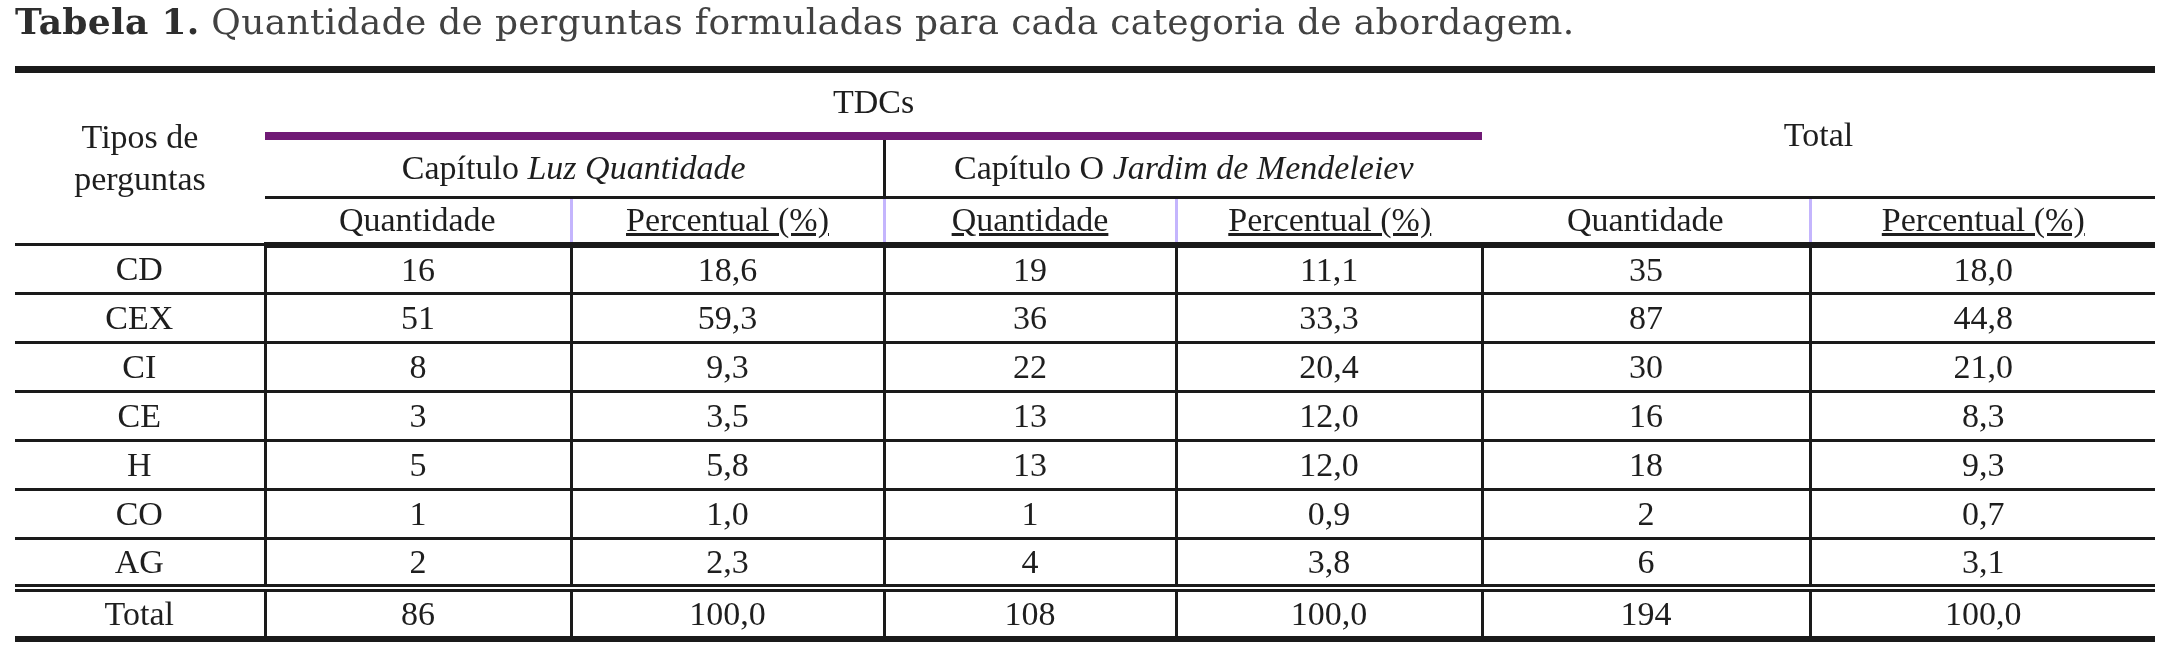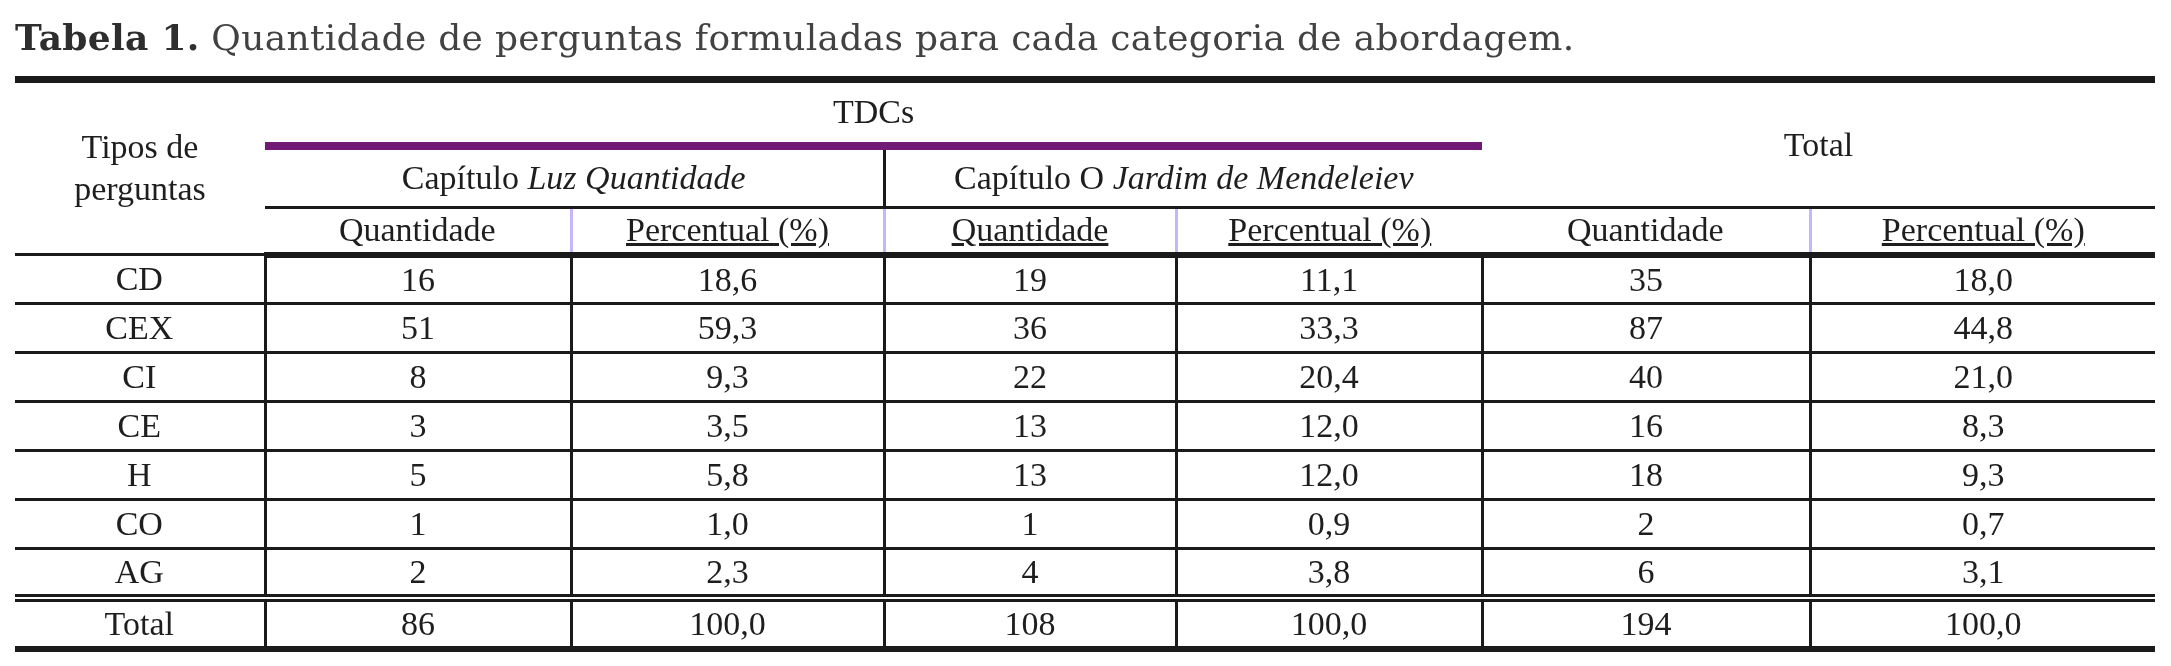--- a/index.html
+++ b/index.html
@@ -2,38 +2,38 @@
 <html><head>
 <meta charset="utf-8">
 <style>
   html, body { margin: 0; padding: 0; background: #ffffff; }
   .page {
     position: relative;
     width: 2171px;
     height: 666px;
     background: #ffffff;
     box-sizing: border-box;
-    padding: 16px 16px 0 15px;
+    padding: 0 16px 0 15px;
     font-family: "Liberation Serif", serif;
     overflow: hidden;
   }
   .caption {
     font-family: "DejaVu Serif", serif;
     font-size: 36px;
     line-height: 1.2;
     color: #424242;
     letter-spacing: 0.3px;
     white-space: nowrap;
   }
   .caption-label { font-weight: bold; color: #2e2e2e; }
   table.t {
     border-collapse: collapse;
     table-layout: fixed;
     width: 2140px;
-    margin-top: 17px;
+    margin-top: 23px;
     border-top: 7px solid #1a1a1a;
     border-bottom: 6px solid #1a1a1a;
   }
   table.t td {
     text-align: center;
     vertical-align: middle;
     font-size: 34px;
     color: #1e1e1e;
     padding: 0;
     overflow: hidden;
@@ -118,21 +118,21 @@
           <td class="val">33,3</td>
           <td class="val">87</td>
           <td class="val">44,8</td>
         </tr>
         <tr class="data-row">
           <td class="rowlabel">CI</td>
           <td class="val">8</td>
           <td class="val">9,3</td>
           <td class="val">22</td>
           <td class="val">20,4</td>
-          <td class="val">40</td>
+          <td class="val">30</td>
           <td class="val">21,0</td>
         </tr>
         <tr class="data-row">
           <td class="rowlabel">CE</td>
           <td class="val">3</td>
           <td class="val">3,5</td>
           <td class="val">13</td>
           <td class="val">12,0</td>
           <td class="val">16</td>
           <td class="val">8,3</td>

